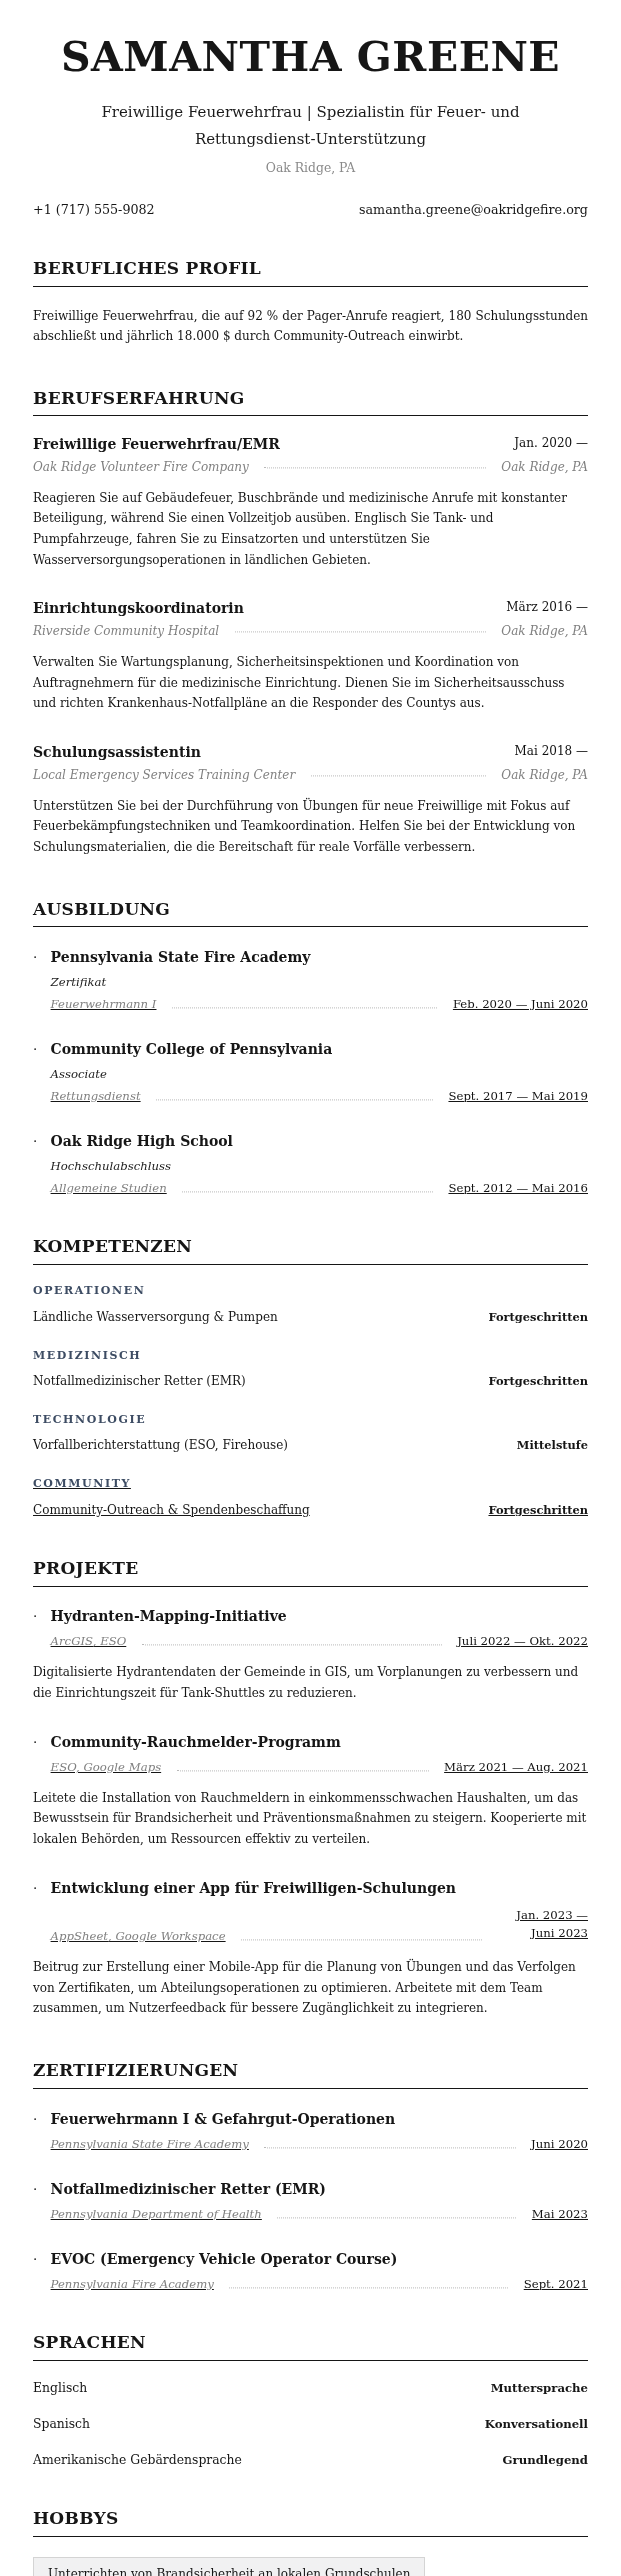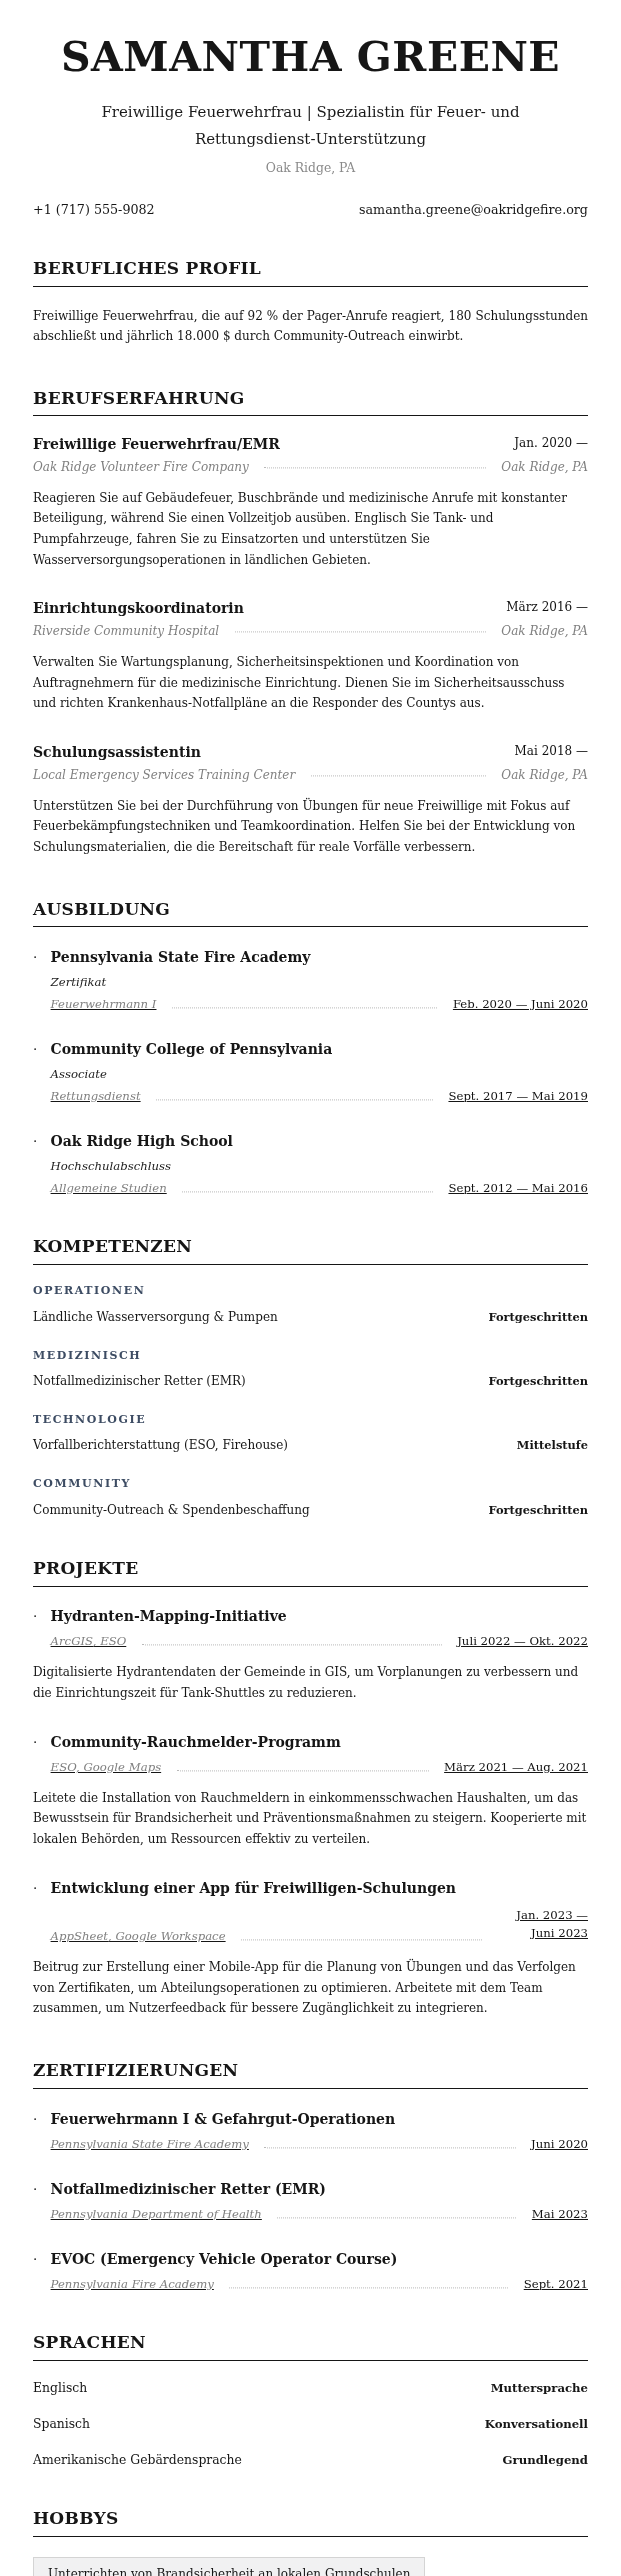--- a/index.html
+++ b/index.html
@@ -114,21 +114,21 @@
     align-items: flex-end;
     margin: 7.8px 0 0 17.6px;
     font-size: 11.7px;
     text-decoration: underline;
   }
   .item-meta .date-text { font-size: 11.7px; }
   .date-wrap { white-space: normal; max-width: 91px; line-height: 1.6; }
 
   
   .skill-group { margin-bottom: 25px; }
-  .skill-group:last-child { margin-bottom: 4px; }
+  .skill-group:last-child { margin-bottom: 4px; text-decoration: underline; }
   .skill-cat {
     font-size: 11px;
     font-weight: 700;
     letter-spacing: 1.6px;
     color: #3d4c63;
   }
   .skill-row {
     display: flex;
     justify-content: space-between;
     align-items: baseline;

